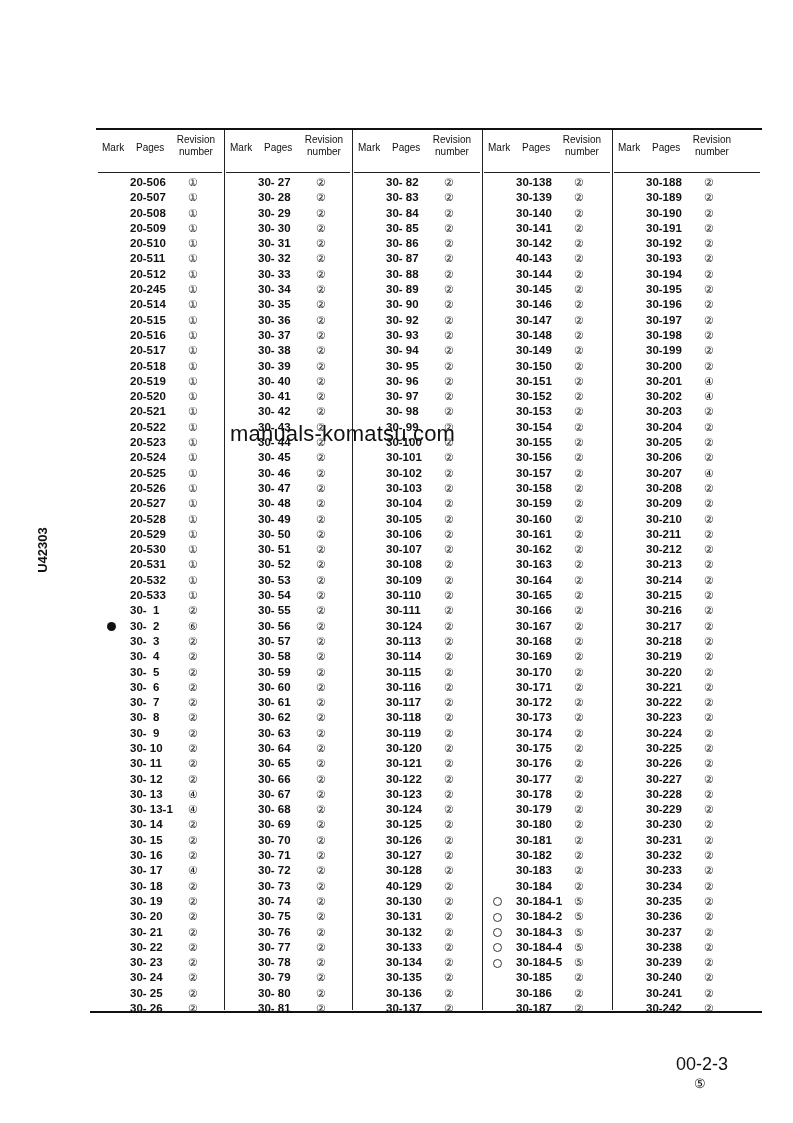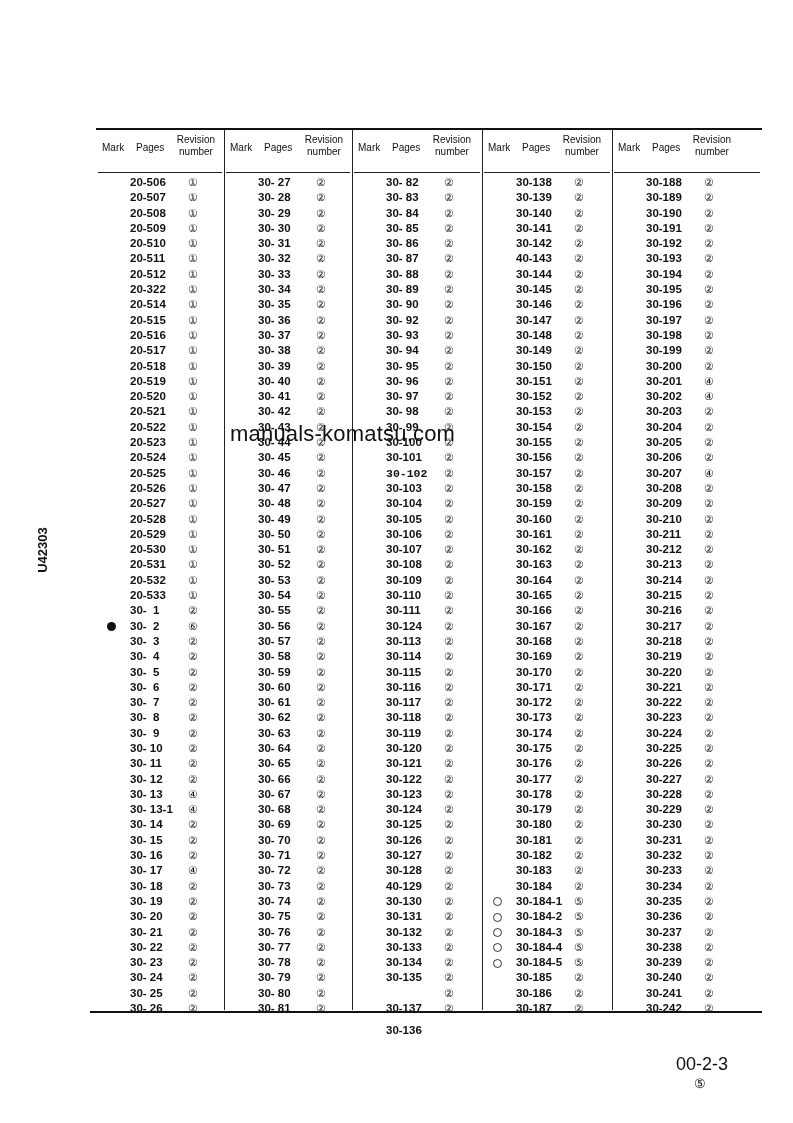--- a/index.html
+++ b/index.html
@@ -74,21 +74,21 @@
           <span class="p" style="white-space:pre;">20-511</span>
           <span class="r">①</span>
         </div>
         <div class="row">
           <span class="m"></span>
           <span class="p" style="white-space:pre;">20-512</span>
           <span class="r">①</span>
         </div>
         <div class="row">
           <span class="m"></span>
-          <span class="p" style="white-space:pre;">20-322</span>
+          <span class="p" style="white-space:pre;">20-245</span>
           <span class="r">①</span>
         </div>
         <div class="row">
           <span class="m"></span>
           <span class="p" style="white-space:pre;">20-514</span>
           <span class="r">①</span>
         </div>
         <div class="row">
           <span class="m"></span>
           <span class="p" style="white-space:pre;">20-515</span>
@@ -704,21 +704,21 @@
           <span class="p" style="white-space:pre;">30-100</span>
           <span class="r">②</span>
         </div>
         <div class="row">
           <span class="m"></span>
           <span class="p" style="white-space:pre;">30-101</span>
           <span class="r">②</span>
         </div>
         <div class="row">
           <span class="m"></span>
-          <span class="p" style="white-space:pre;font-family:Liberation Mono, monospace;">30-102</span>
+          <span class="p" style="white-space:pre;">30-102</span>
           <span class="r">②</span>
         </div>
         <div class="row">
           <span class="m"></span>
           <span class="p" style="white-space:pre;">30-103</span>
           <span class="r">②</span>
         </div>
         <div class="row">
           <span class="m"></span>
           <span class="p" style="white-space:pre;">30-104</span>
@@ -874,21 +874,21 @@
           <span class="p" style="white-space:pre;">30-134</span>
           <span class="r">②</span>
         </div>
         <div class="row">
           <span class="m"></span>
           <span class="p" style="white-space:pre;">30-135</span>
           <span class="r">②</span>
         </div>
         <div class="row">
           <span class="m"></span>
-          <span class="p" style="white-space:pre;margin-top:37px;">30-136</span>
+          <span class="p" style="white-space:pre;">30-136</span>
           <span class="r">②</span>
         </div>
         <div class="row">
           <span class="m"></span>
           <span class="p" style="white-space:pre;">30-137</span>
           <span class="r">②</span>
         </div>
       </div>
     </div>
   <div class="col" style="left:386px; width:130px;">

